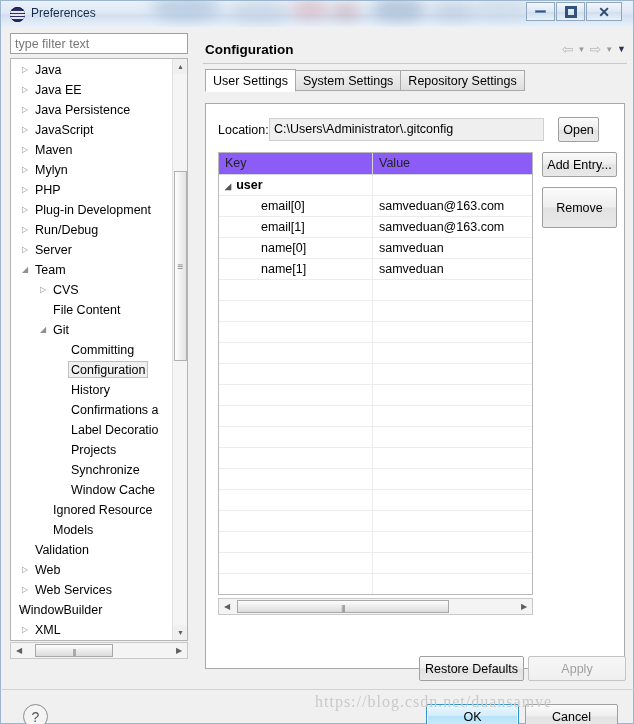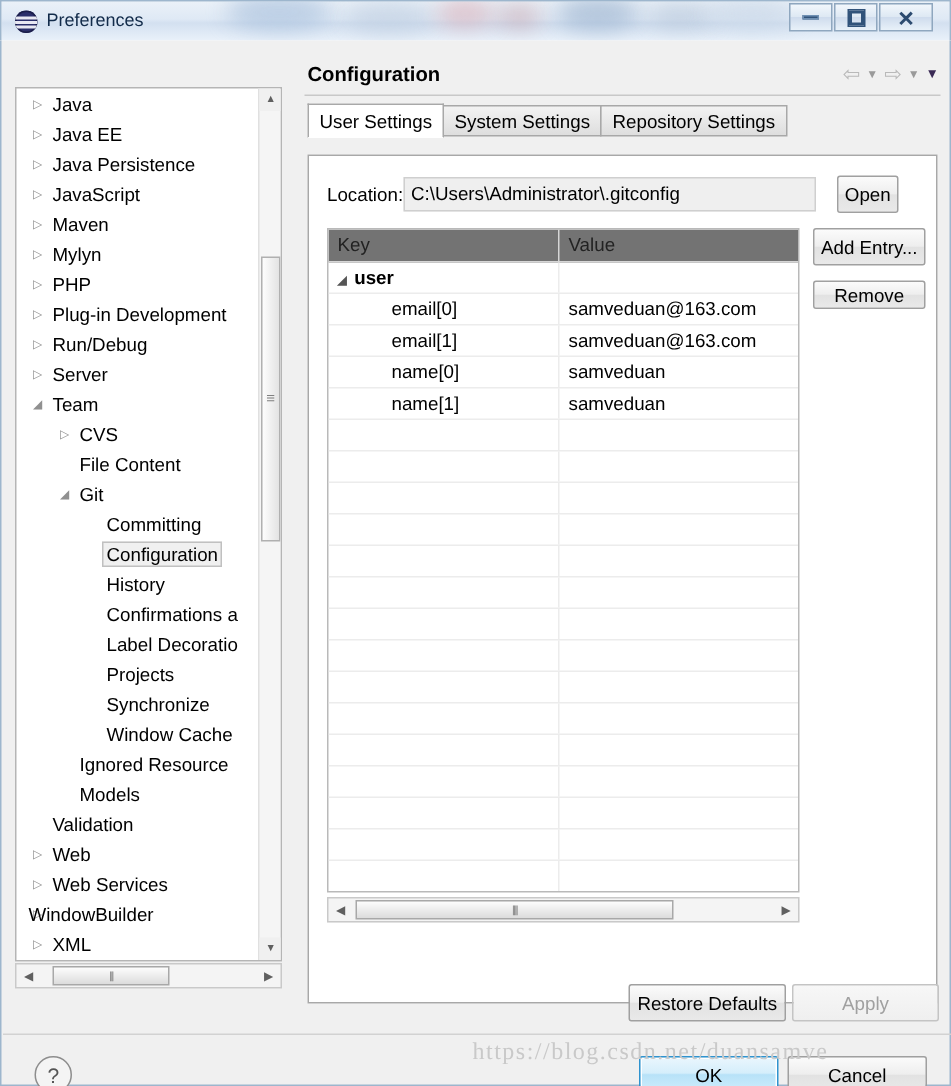--- a/index.html
+++ b/index.html
@@ -321,21 +321,21 @@
     width: 315px; height: 443px;
     border: 1px solid #b9b9b9;
     box-sizing: border-box;
     background: #ffffff;
     overflow: hidden;
   }
   #thead {
     display: flex;
     height: 21px;
     border-bottom: 1px solid #d6d6d6;
-    background: #737373;
+    background: #8b5cf6;
   }
   .th {
     font-size: 12.5px;
     line-height: 21px;
     padding-left: 6px;
     box-sizing: border-box;
     color: #222;
   }
   .th.key { width: 154px; border-right: 1px solid #d6d6d6; }
   .th.val { flex: 1; }
@@ -377,21 +377,21 @@
     position:absolute; left:0; right:0; top:50%; transform: translateY(-50%);
     text-align:center; font-size:7px; color:#808080; letter-spacing:-1px;
   }
 
   #add-entry-btn {
     position: absolute; left: 336px; top: 48px;
     width: 75px; height: 25px; font-size: 12.5px;
   }
   #remove-btn {
     position: absolute; left: 336px; top: 83px;
-    width: 75px; height: 19px; font-size: 12.5px;
+    width: 75px; height: 41px; font-size: 12.5px;
   }
 
   
   #restore-btn {
     position: absolute; left: 418px; top: 629px;
     width: 105px; height: 25px; font-size: 12.5px;
   }
   #apply-btn {
     position: absolute; left: 527px; top: 629px;
     width: 98px; height: 25px; font-size: 12.5px;
@@ -463,20 +463,21 @@
     <div class="wbtn" id="btn-close">
       <div class="wbtn-glyph">
           <span id="close-x">✕</span>
         </div>
     </div>
   </div>
 
   <div id="dialog">
 
     <div id="left-panel">
+      <input id="filter-box" type="text" placeholder="type filter text" style="">
 
       <div id="tree-wrap">
         <div id="tree">
             <div class="trow">
               <span class="arrow" style="left: 8px;">▷</span>
               <span class="tlabel" style="left: 24px;">Java</span>
             </div>
             <div class="trow">
               <span class="arrow" style="left: 8px;">▷</span>
               <span class="tlabel" style="left: 24px;">Java EE</span>

